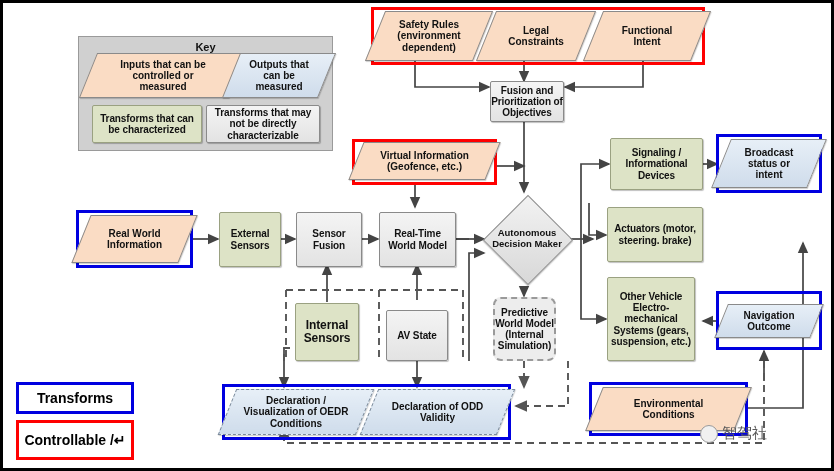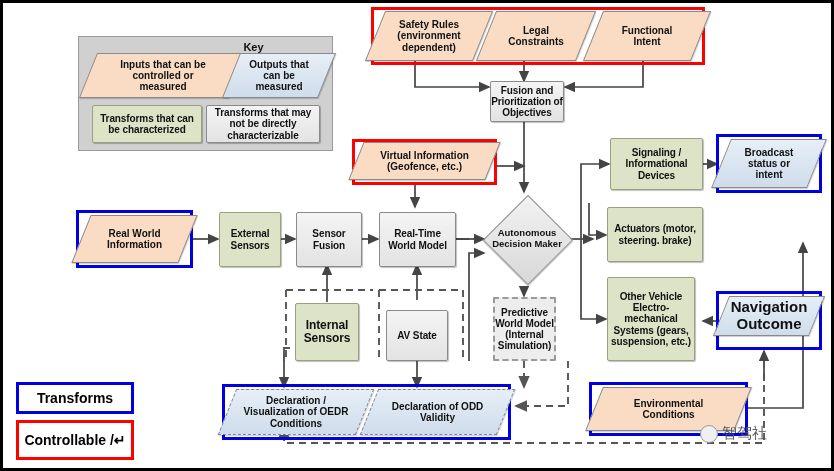--- a/index.html
+++ b/index.html
@@ -17,21 +17,21 @@
   .proc{                       
     background:linear-gradient(180deg,#f4f4f4 0%,#e3e3e3 100%);
     border:1.5px solid #8a8a8a;border-radius:2px;
     box-shadow:1px 1px 1px rgba(0,0,0,.25);
   }
   .green{
     background:#dde3c6;border:1.5px solid #9aa181;border-radius:2px;
     box-shadow:1px 1px 1px rgba(0,0,0,.25);
   }
   .dashed{
-    background:#ededed;border:2px dashed #9a9a9a;border-radius:1px;
+    background:#ededed;border:2px dashed #9a9a9a;border-radius:8px;
   }
   
   .para{
     position:absolute;box-sizing:border-box;
   }
   .para .skew{
     position:absolute;inset:0;transform:skewX(-22deg);
     border:1.2px solid #8a8a8a;
     box-shadow:1px 1px 1px rgba(0,0,0,.2);
   }
@@ -155,21 +155,21 @@
     <g stroke="#555" stroke-width="1.9" fill="none" stroke-dasharray="7,5">
       <path d="M283,287 L283,358"></path>
       <path d="M283,287 L370,287"></path>
       <path d="M376,287 L376,358"></path>
       <path d="M460,287 L460,358"></path>
       <path d="M376,287 L460,287"></path>
     </g>
   </svg>
 
   <div class="keybox" style="left:75px;top:33px;width:255px;height:115px;">
-    <div class="keytitle" style="top:4px;margin-left:48px;">Key</div>
+    <div class="keytitle" style="top:4px;">Key</div>
   </div>
   <div class="para peach" style="left:85px;top:50px;width:150px;height:45px;font-size:10px;">
     <div class="skew"></div>
     <div class="ptxt" style="padding:0 20px;">Inputs that can be controlled or measured</div>
   </div>
   <div class="para blue" style="left:228px;top:50px;width:96px;height:45px;font-size:10px;">
     <div class="skew"></div>
     <div class="ptxt" style="padding:0 14px;">Outputs that can be measured</div>
   </div>
   <div class="node green" style="left:89px;top:102px;width:110px;height:38px;font-size:10px;padding:0 3px;">
@@ -235,21 +235,21 @@
 
   <div class="node green" style="left:604px;top:204px;width:96px;height:55px;font-size:10px;">
       <span>Actuators (motor, steering. brake)</span>
     </div>
 
   <div class="node green" style="left:604px;top:274px;width:88px;height:84px;font-size:10px;">
       <span>Other Vehicle Electro-mechanical Systems (gears, suspension, etc.)</span>
     </div>
 
   <div class="frame blue" style="left:713px;top:288px;width:106px;height:59px;"></div>
-  <div class="para blue" style="left:718px;top:293px;width:96px;height:40px;font-size:15px;">
+  <div class="para blue" style="left:718px;top:301px;width:96px;height:34px;font-size:10px;">
     <div class="skew"></div>
     <div class="ptxt" style="padding:0 12px;">Navigation Outcome</div>
   </div>
 
   <div class="node green" style="left:292px;top:300px;width:64px;height:58px;font-size:12px;">
       <span>Internal Sensors</span>
     </div>
   <div class="node proc" style="left:383px;top:307px;width:62px;height:51px;font-size:10px;">
       <span>AV State</span>
     </div>

